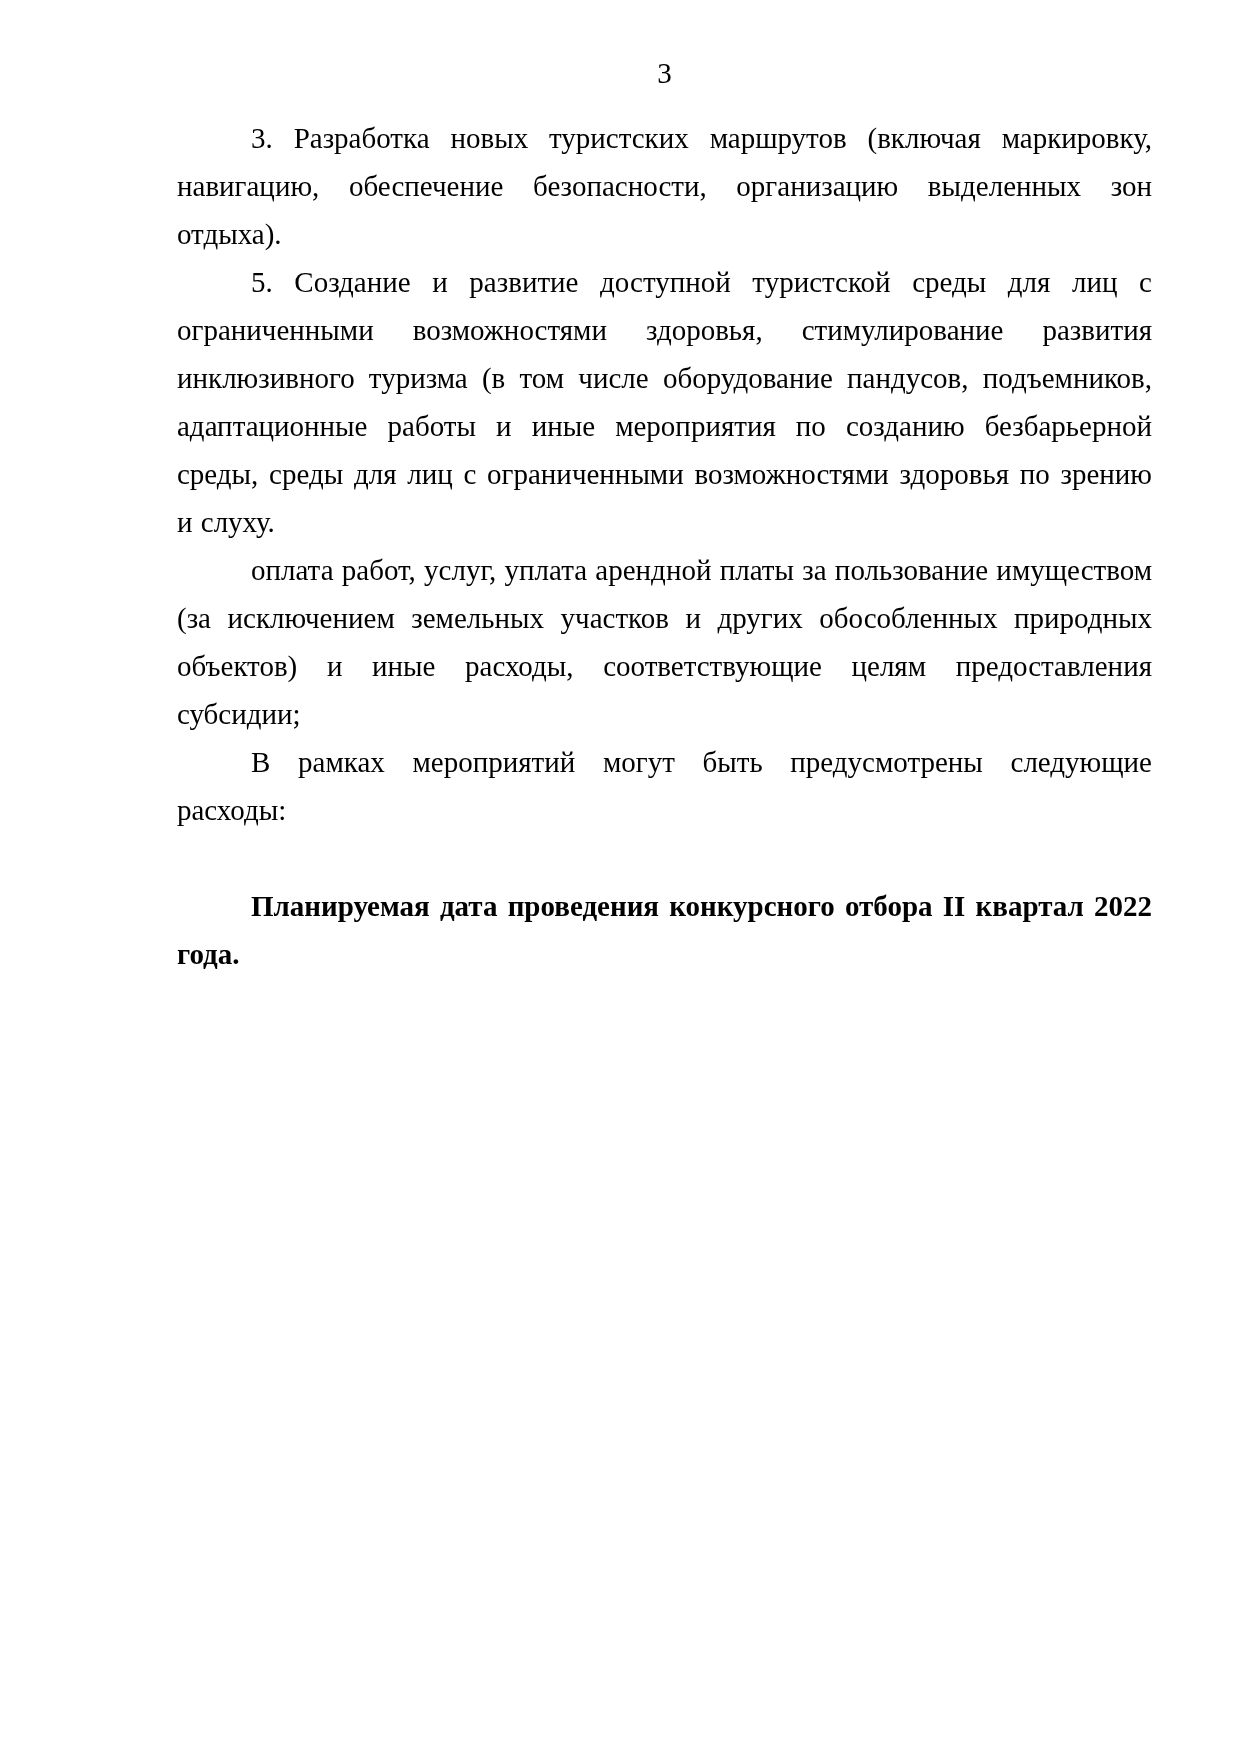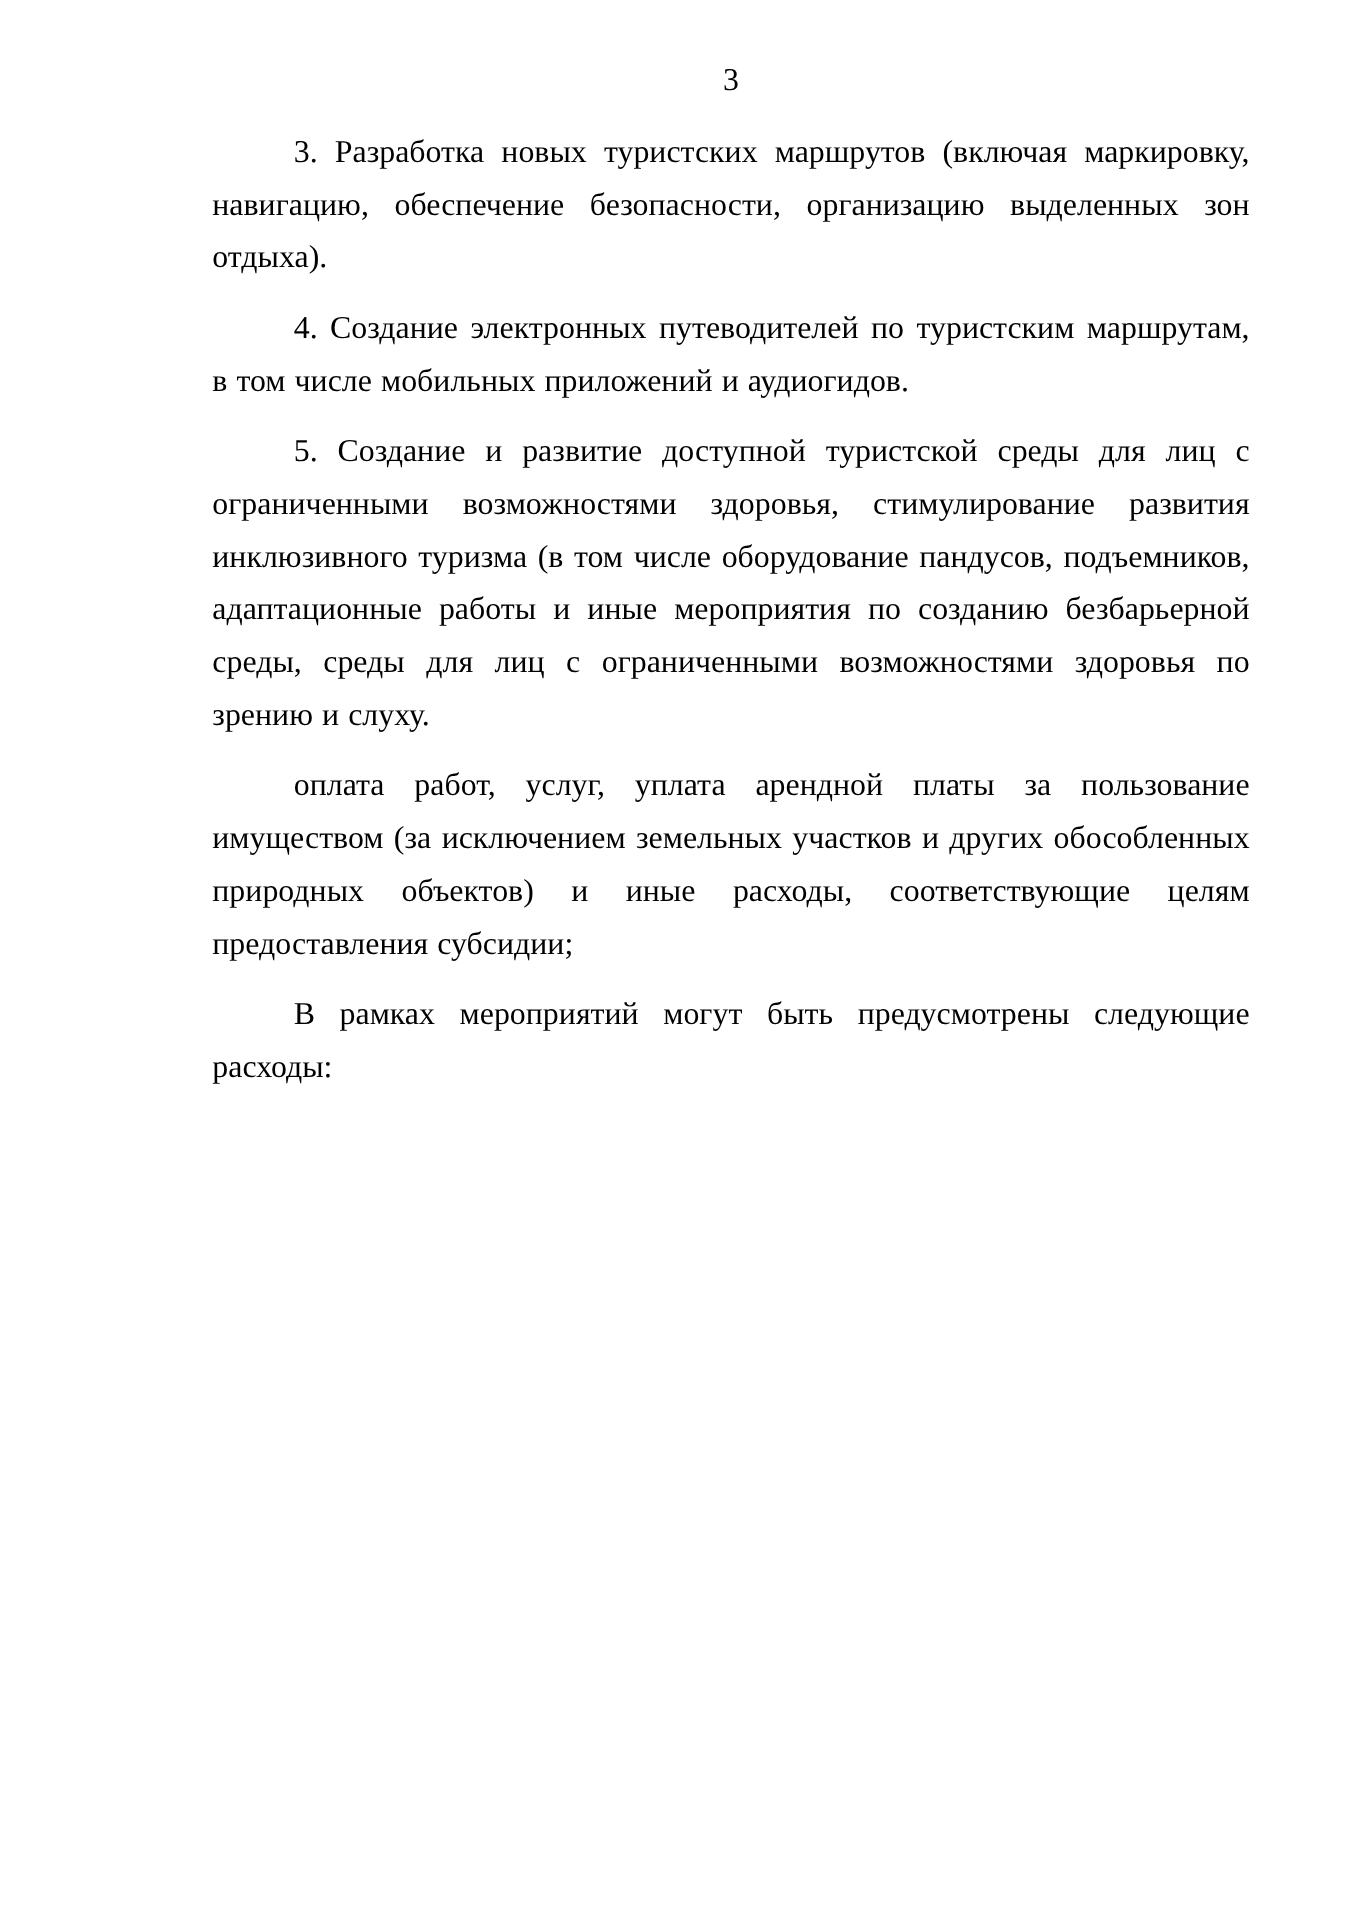--- a/index.html
+++ b/index.html
@@ -22,21 +22,21 @@
     margin-left: 177px;
     width: 975px;
   }
   .pageno {
     text-align: center;
     font-size: 29px;
     line-height: 34px;
     margin-bottom: 24px;
   }
   p.para {
-    margin: 16px;
+    margin: 0;
     font-size: 29px;
     line-height: 48px;
     text-align: justify;
     text-indent: 74px;
     hyphens: none;
     word-spacing: 1px;
   }
   p.para.bold {
     font-weight: bold;
   }
@@ -47,28 +47,28 @@
 </head>
 <body>
 
 <div class="page">
   <div class="content">
 
     <div class="pageno">3</div>
 
     <p class="para">3. Разработка новых туристских маршрутов (включая маркировку, навигацию, обеспечение безопасности, организацию выделенных зон отдыха).</p>
 
-    <p class="para">4. Создание электронных путеводителей по туристским маршрутам, в том числе мобильных приложений и аудиогидов.</p>
 
     <p class="para">5. Создание и развитие доступной туристской среды для лиц с ограниченными возможностями здоровья, стимулирование развития инклюзивного туризма (в том числе оборудование пандусов, подъемников, адаптационные работы и иные мероприятия по созданию безбарьерной среды, среды для лиц с ограниченными возможностями здоровья по зрению и слуху.</p>
 
     <p class="para">оплата работ, услуг, уплата арендной платы за пользование имуществом (за исключением земельных участков и других обособленных природных объектов) и иные расходы, соответствующие целям предоставления субсидии;</p>
 
     <p class="para">В рамках мероприятий могут быть предусмотрены следующие расходы:</p>
 
 
     <div class="gap"></div>
 
 
+    <p class="para bold">Планируемая дата проведения конкурсного отбора II квартал 2022 года.</p>
 
 
   </div>
 </div>
 
 </body></html>

